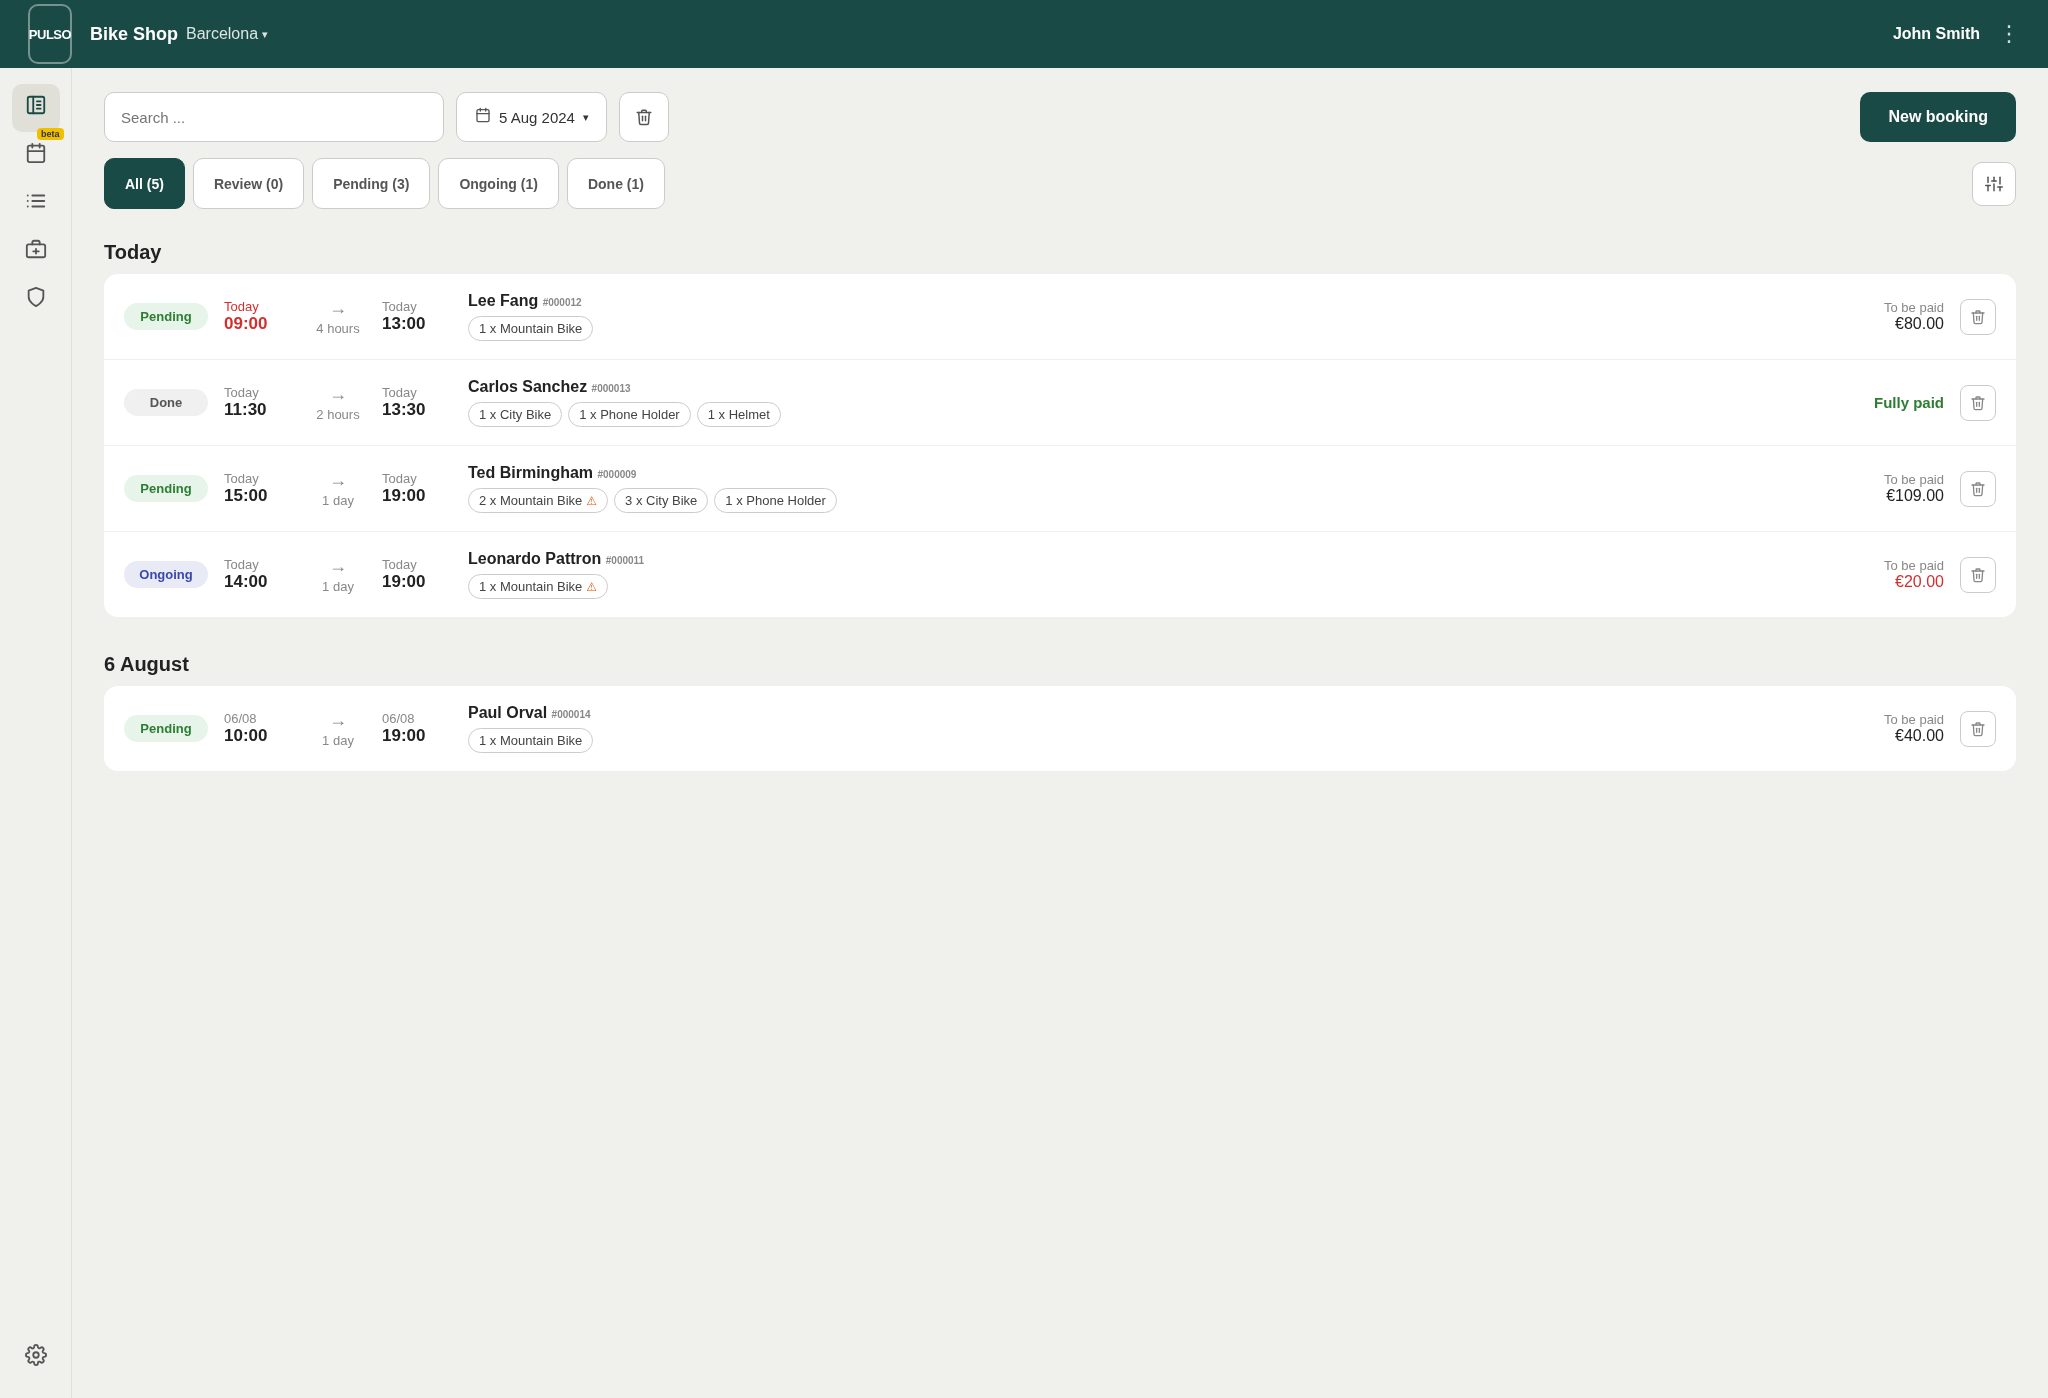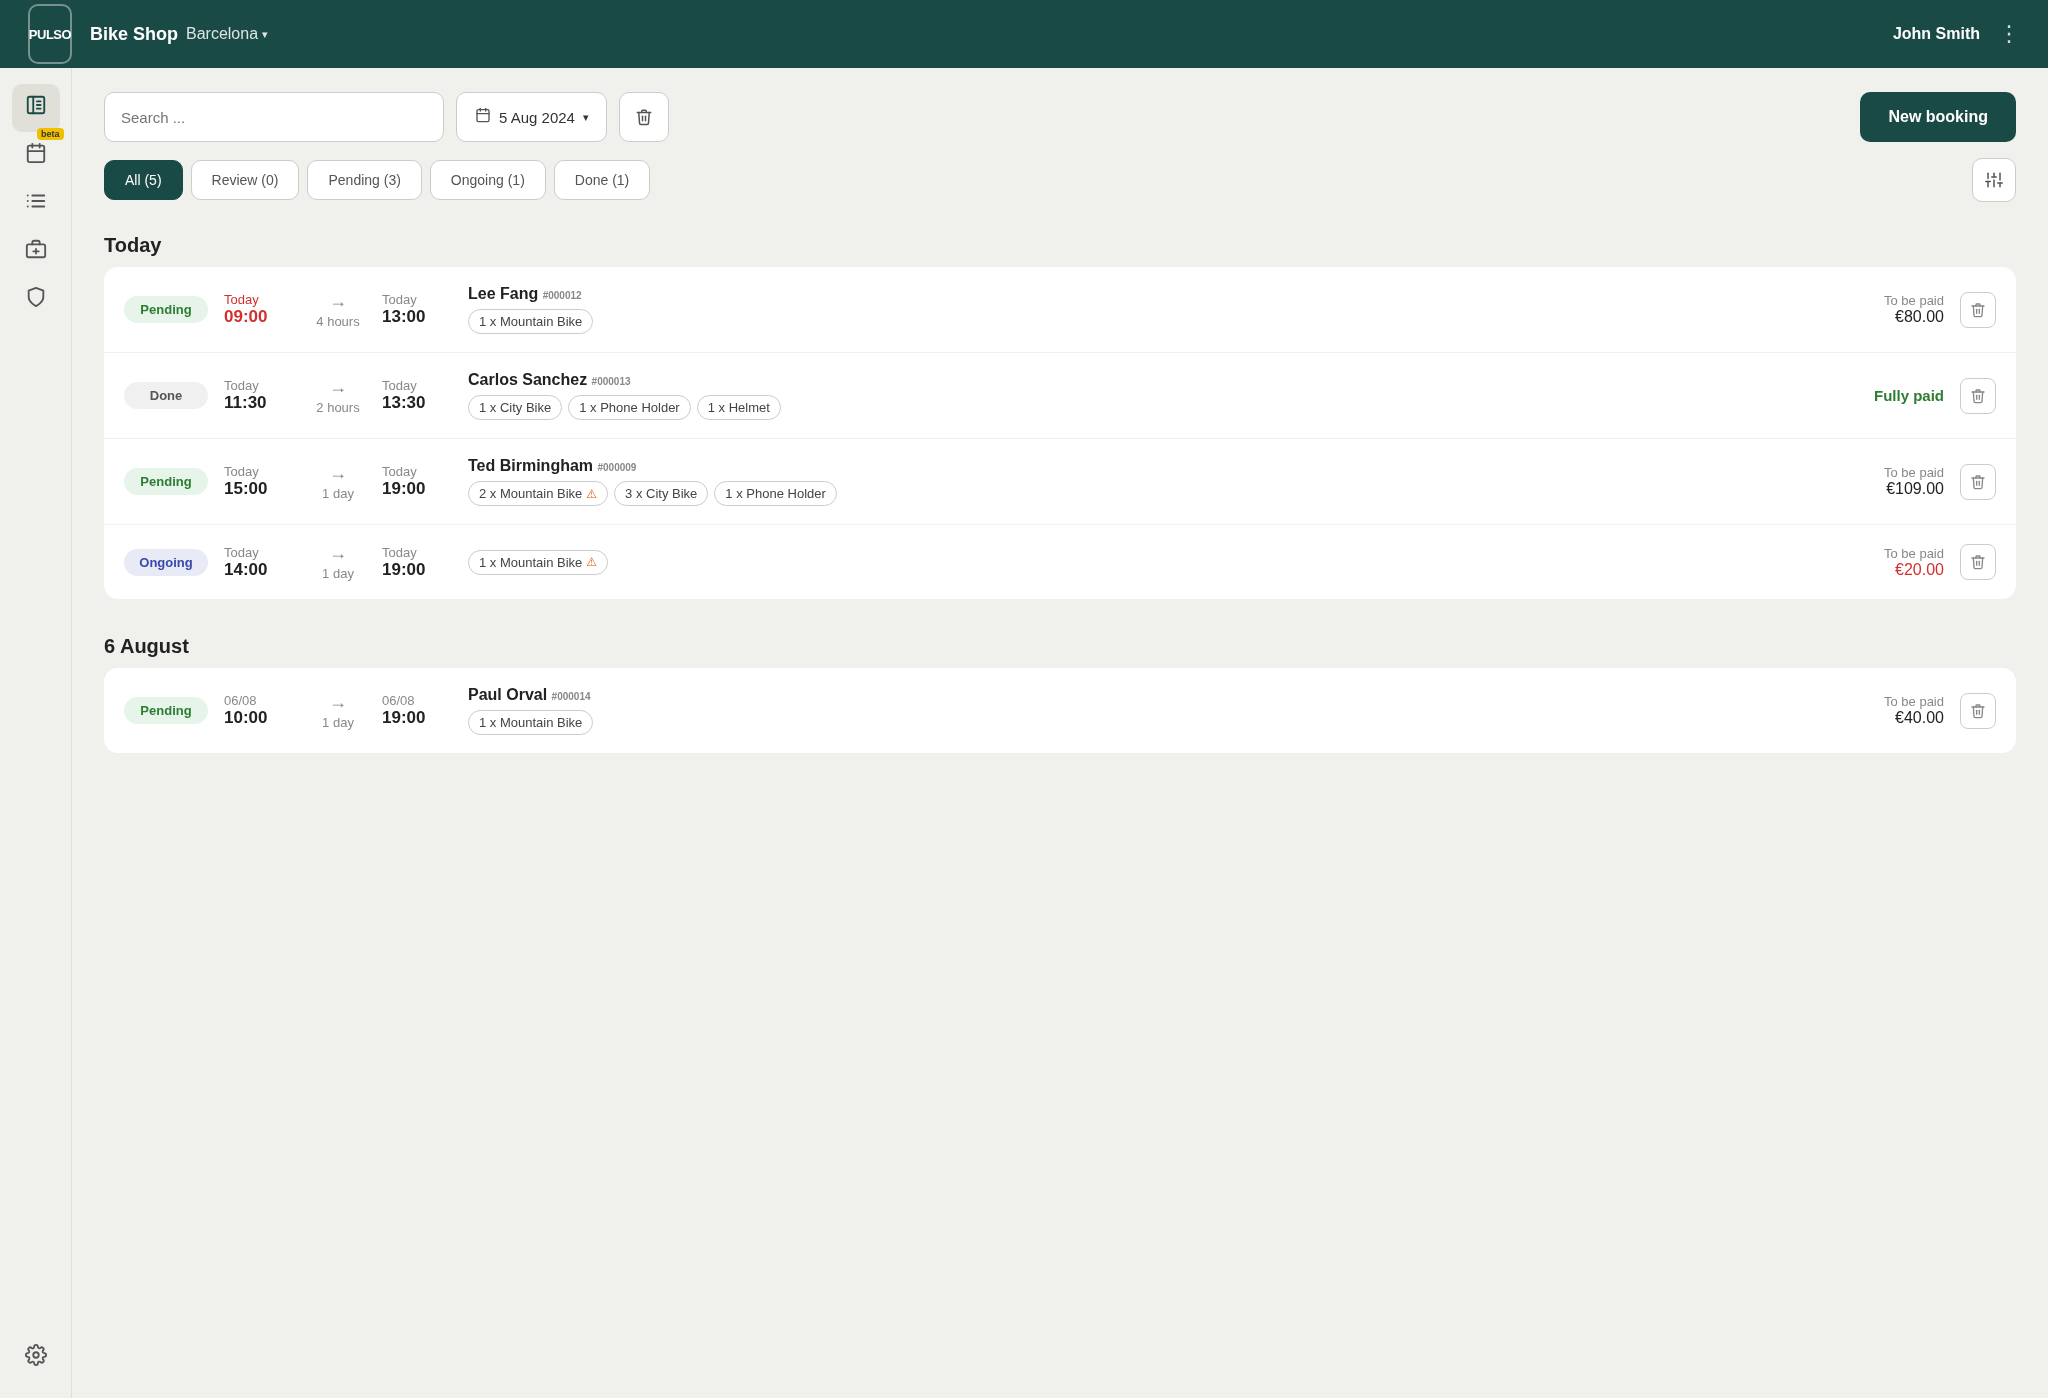--- a/index.html
+++ b/index.html
@@ -117,29 +117,29 @@
       border: none;
       border-radius: 10px;
       font-size: 16px;
       font-weight: 600;
       cursor: pointer;
     }
 
     
     .filter-tabs { display: flex; align-items: center; gap: 8px; }
     .filter-tab {
-      height: 40px;
+      height: 51px;
       padding: 0 20px;
       border: 1.5px solid #ccc;
       border-radius: 10px;
       background: white;
       font-size: 14px;
       cursor: pointer;
       color: #555;
-      font-weight: 400;
+      font-weight: 700;
     }
     .filter-tab.active {
       background: #1a4a45;
       color: white;
       border-color: #1a4a45;
     }
     .filter-spacer { flex: 1; }
     .filter-settings-btn {
       width: 44px; height: 44px;
       border: 1.5px solid #ccc;
@@ -486,20 +486,21 @@
             </div>
             <div class="arrow-block">
               <span style="font-size:18px;color:#888;">→</span>
               <span>1 day</span>
             </div>
             <div class="time-block">
               <div class="time-label">Today</div>
               <div class="time-value">19:00</div>
             </div>
             <div class="customer-block">
+              <div><span class="customer-name">Leonardo Pattron</span> <span class="booking-id">#000011</span></div>
               <div class="items-row">
                 <div class="item-badge">1 x Mountain Bike<span class="warn-icon">⚠</span></div>
               </div>
             </div>
             <div class="payment-block">
               <div class="payment-label">To be paid</div>
               <div class="payment-amount red">€20.00</div>
             </div>
             <button class="row-delete-btn">
               <svg width="16" height="16" viewBox="0 0 24 24" fill="none" stroke="currentColor" stroke-width="2" stroke-linecap="round" stroke-linejoin="round">

